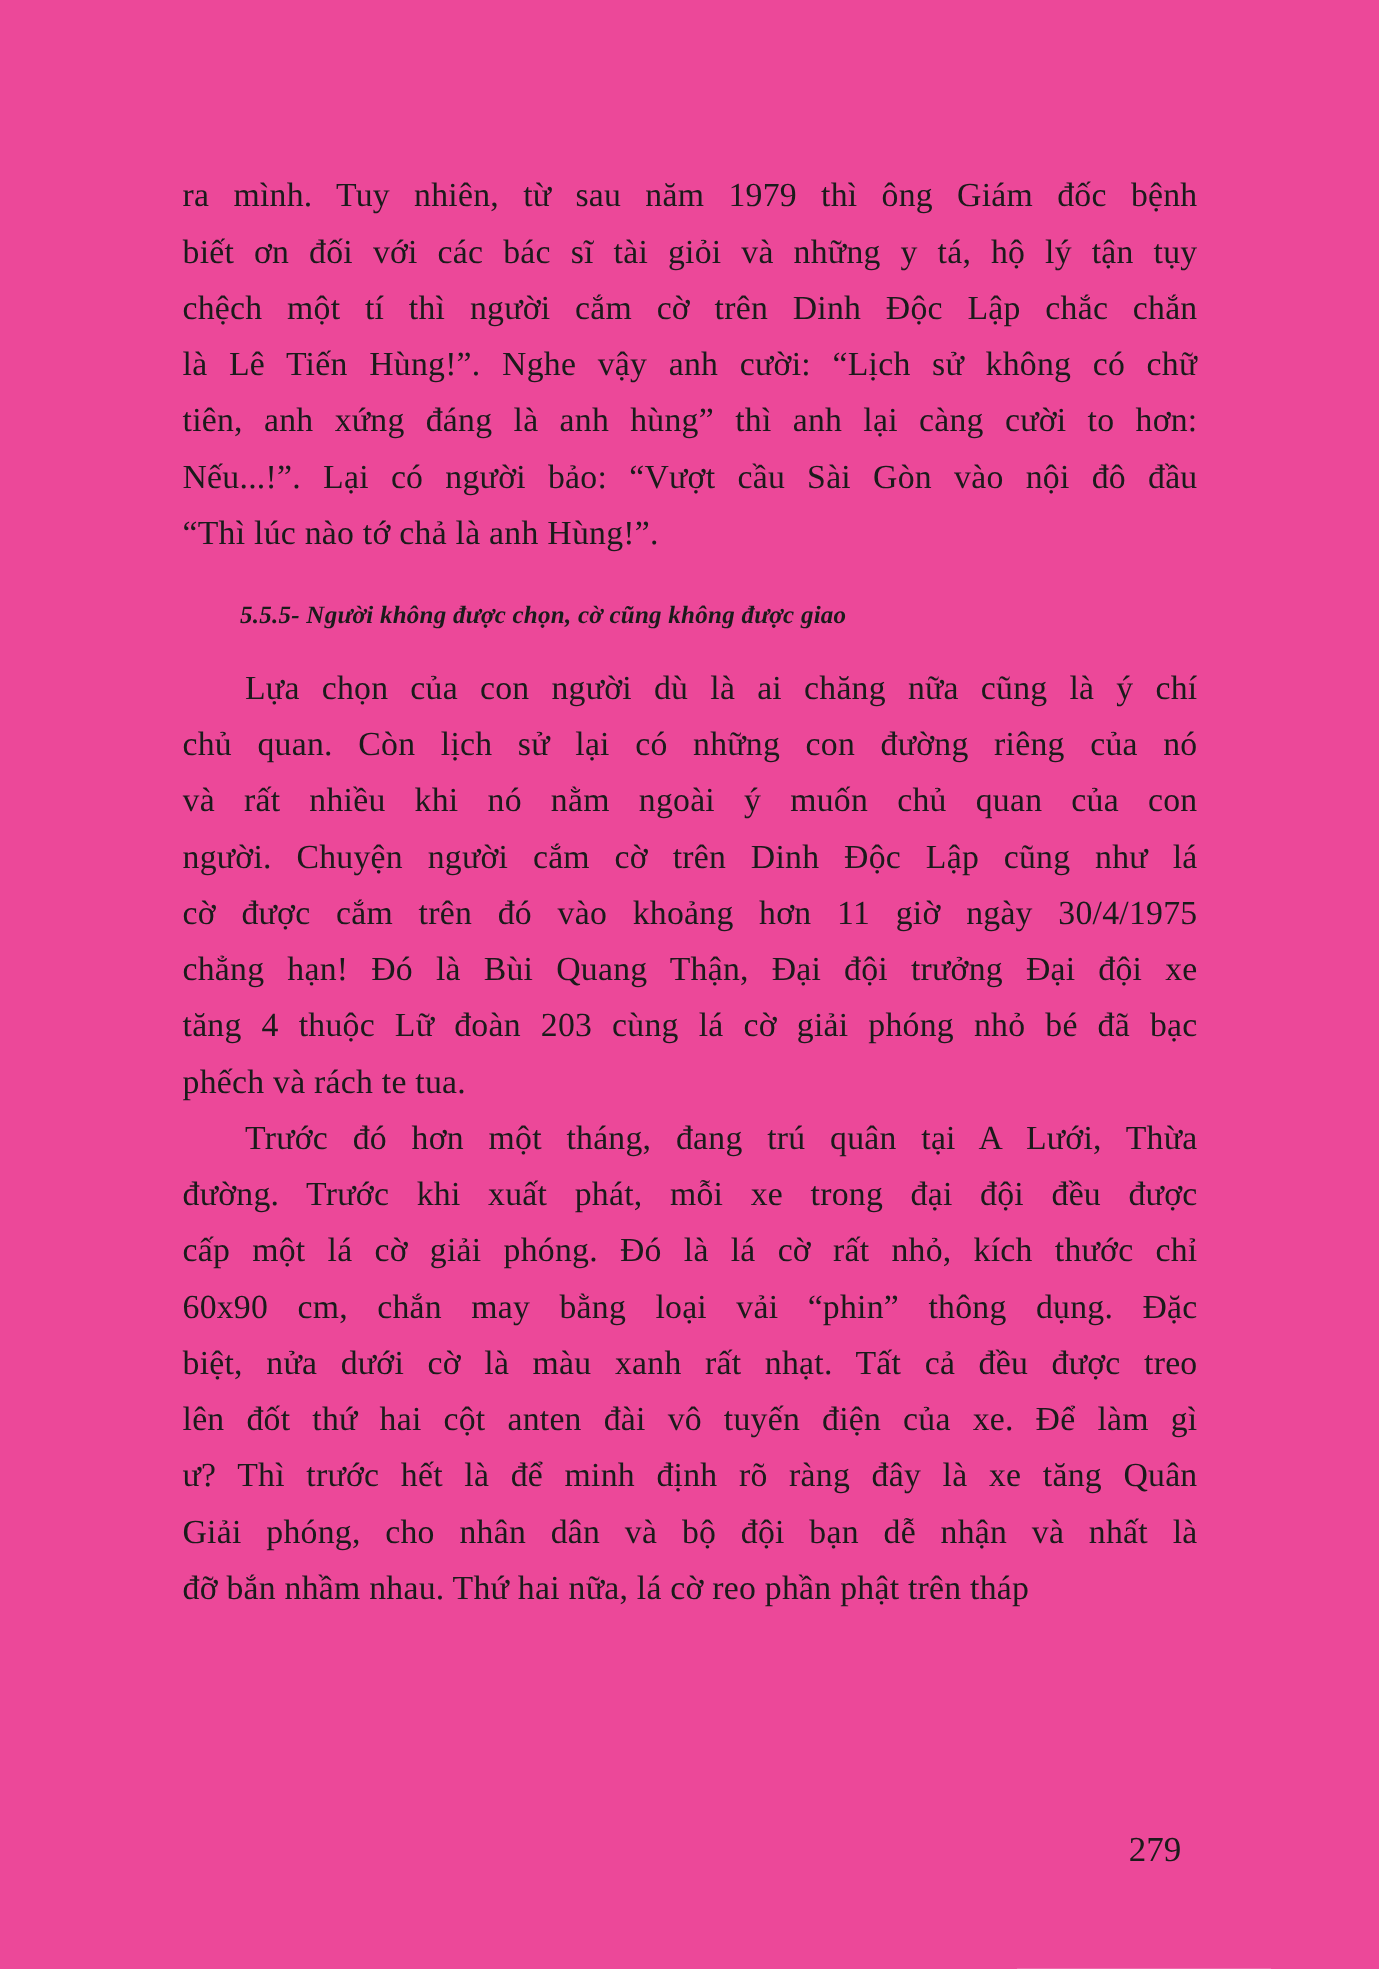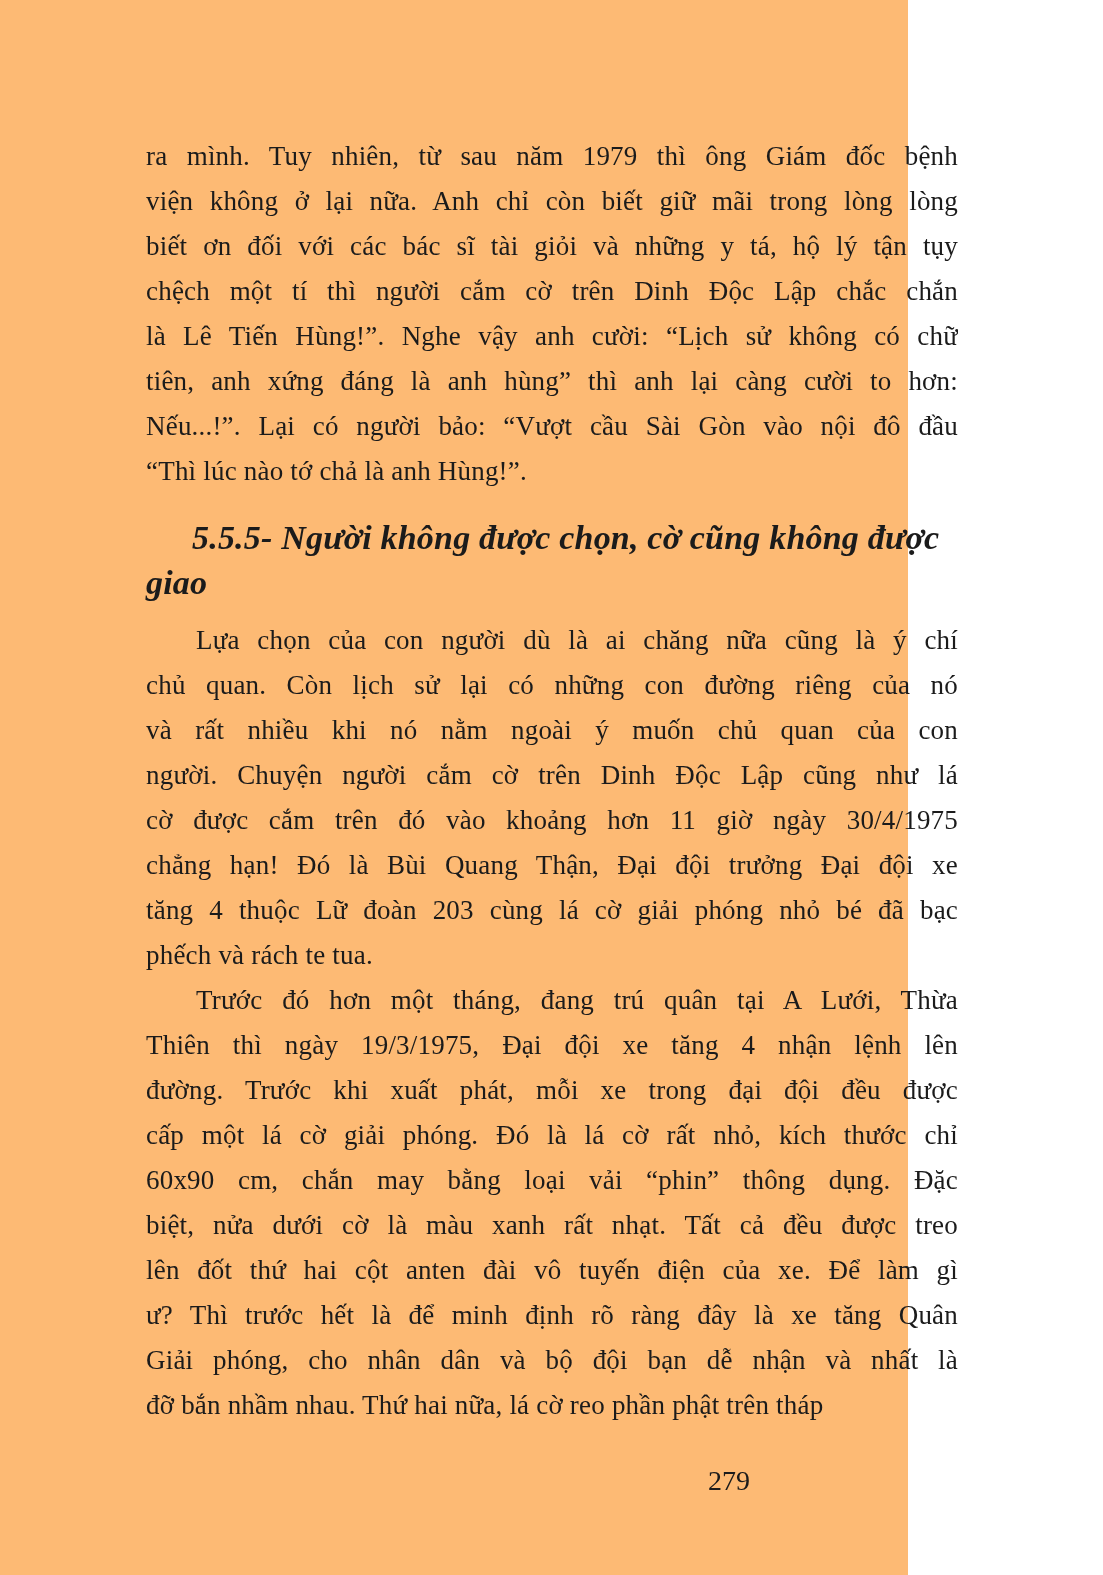--- a/index.html
+++ b/index.html
@@ -11,23 +11,23 @@
     height: 1575px;
     background: #ffffff;
     position: relative;
     font-family: "Liberation Serif", "DejaVu Serif", serif;
     color: #1b1b1b;
     overflow: hidden;
   }
   .page {
     position: absolute;
     left: 0; top: 0;
-    width: 908px;
+    width: 1103px;
     height: 1575px;
-    background: #fdba74;
+    background: #ec4899;
   }
   .text-block {
     position: absolute;
     left: 146px;
     top: 134px;
     width: 812px;
   }
   .para {
     font-size: 27px;
     line-height: 45px;
@@ -42,21 +42,21 @@
     height: 45px;
   }
   .para .line.last {
     text-align-last: left;
     -moz-text-align-last: left;
   }
   .para.indent .line:first-child {
     text-indent: 50px;
   }
   .heading {
-    font-size: 34px;
+    font-size: 20px;
     line-height: 45px;
     font-weight: bold;
     font-style: italic;
     margin: 21px 0 13px 0;
     text-indent: 46px;
     letter-spacing: 0.2px;
   }
   .page-number {
     position: absolute;
     top: 1464px;
@@ -66,21 +66,20 @@
     color: #1b1b1b;
   }
 </style>
 </head>
 <body>
 
 <div class="page">
   <div class="text-block">
     <div class="para">
         <div class="line">ra mình. Tuy nhiên, từ sau năm 1979 thì ông Giám đốc bệnh</div>
-        <div class="line">viện không ở lại nữa. Anh chỉ còn biết giữ mãi trong lòng lòng</div>
         <div class="line">biết ơn đối với các bác sĩ tài giỏi và những y tá, hộ lý tận tụy</div>
         <div class="line">chệch một tí thì người cắm cờ trên Dinh Độc Lập chắc chắn</div>
         <div class="line">là Lê Tiến Hùng!”. Nghe vậy anh cười: “Lịch sử không có chữ</div>
         <div class="line">tiên, anh xứng đáng là anh hùng” thì anh lại càng cười to hơn:</div>
         <div class="line">Nếu...!”. Lại có người bảo: “Vượt cầu Sài Gòn vào nội đô đầu</div>
         <div class="line last">“Thì lúc nào tớ chả là anh Hùng!”.</div>
       </div>
 
     <h3 class="heading">5.5.5- Người không được chọn, cờ cũng không được giao</h3>
 
@@ -90,21 +89,20 @@
         <div class="line">và rất nhiều khi nó nằm ngoài ý muốn chủ quan của con</div>
         <div class="line">người. Chuyện người cắm cờ trên Dinh Độc Lập cũng như lá</div>
         <div class="line">cờ được cắm trên đó vào khoảng hơn 11 giờ ngày 30/4/1975</div>
         <div class="line">chẳng hạn! Đó là Bùi Quang Thận, Đại đội trưởng Đại đội xe</div>
         <div class="line">tăng 4 thuộc Lữ đoàn 203 cùng lá cờ giải phóng nhỏ bé đã bạc</div>
         <div class="line last">phếch và rách te tua.</div>
       </div>
 
     <div class="para indent">
         <div class="line">Trước đó hơn một tháng, đang trú quân tại A Lưới, Thừa</div>
-        <div class="line">Thiên thì ngày 19/3/1975, Đại đội xe tăng 4 nhận lệnh lên</div>
         <div class="line">đường. Trước khi xuất phát, mỗi xe trong đại đội đều được</div>
         <div class="line">cấp một lá cờ giải phóng. Đó là lá cờ rất nhỏ, kích thước chỉ</div>
         <div class="line">60x90 cm, chắn may bằng loại vải “phin” thông dụng. Đặc</div>
         <div class="line">biệt, nửa dưới cờ là màu xanh rất nhạt. Tất cả đều được treo</div>
         <div class="line">lên đốt thứ hai cột anten đài vô tuyến điện của xe. Để làm gì</div>
         <div class="line">ư? Thì trước hết là để minh định rõ ràng đây là xe tăng Quân</div>
         <div class="line">Giải phóng, cho nhân dân và bộ đội bạn dễ nhận và nhất là</div>
         <div class="line last">đỡ bắn nhầm nhau. Thứ hai nữa, lá cờ reo phần phật trên tháp</div>
       </div>
   </div>

